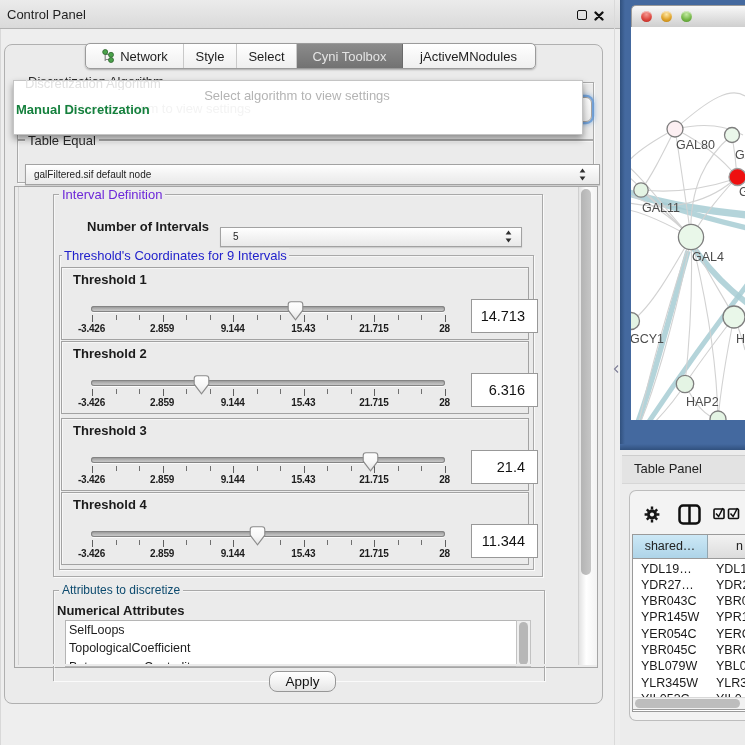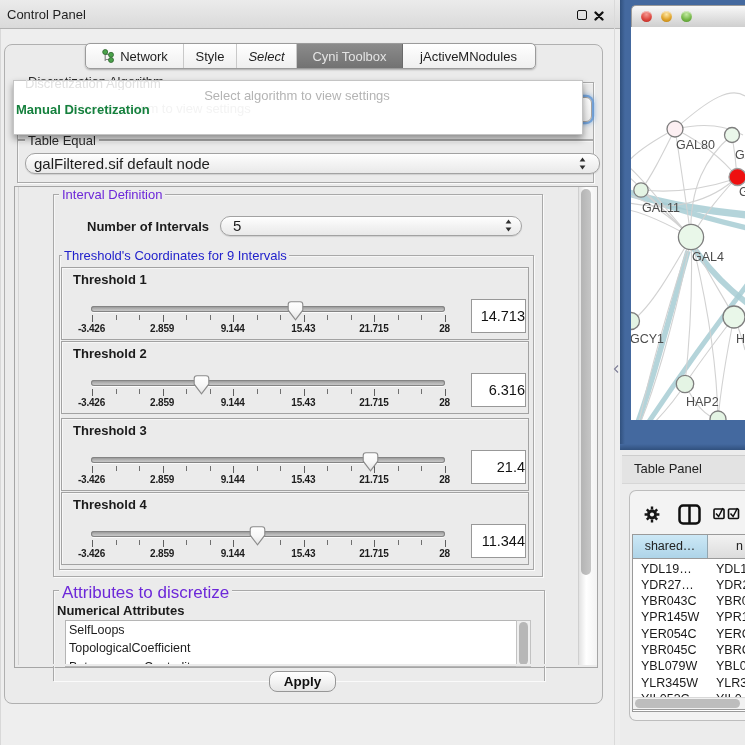--- a/index.html
+++ b/index.html
@@ -1,42 +1,42 @@
 <!DOCTYPE html>
 <html><head><meta charset="utf-8">
 <style>
 html,body{margin:0;padding:0;}
 #page{position:relative;width:745px;height:745px;background:#ececec;overflow:hidden;
   font-family:"Liberation Sans",sans-serif;-webkit-font-smoothing:antialiased;}
 .abs{position:absolute;}
 .box{position:absolute;border:1px solid #a9a9a9;box-shadow:1px 1px 0 rgba(255,255,255,.75), inset 1px 1px 0 rgba(255,255,255,.55);}
-.combo{position:absolute;border:1px solid #a2a2a2;border-radius:10px;
+.combo{position:absolute;border:1px solid #a2a2a2;border-radius:0;
   background:linear-gradient(#ffffff, #f4f4f4 45%, #e9e9e9);box-shadow:0 1px 1px rgba(0,0,0,.12);
-  font-size:15px;color:#1d1d1d;}
+  font-size:10px;color:#1d1d1d;margin-top:11px;}
 .combo svg.arr{position:absolute;right:9px;top:50%;margin-top:-6.5px;}
 .seg{position:absolute;display:flex;border:1px solid #9b9b9b;border-radius:5px;
   background:linear-gradient(#ffffff,#efefef);box-shadow:0 1px 2px rgba(0,0,0,.28);
   font-size:13px;color:#1e1e1e;overflow:hidden;}
 .seg .s{display:flex;align-items:center;justify-content:center;border-right:1px solid #c9c9c9;white-space:nowrap;}
 .seg .s:last-child{border-right:none;}
 .seg .sel{background:linear-gradient(#8b8b8b,#727272);color:#e4e4e4;border-right:1px solid #6a6a6a;}
 .bold{font-weight:bold;}
 .tpanel{position:absolute;left:61px;width:466px;height:71px;background:#ebebeb;
   border:1px solid #a2a2a2;box-shadow:inset 1px 1px 0 rgba(255,255,255,.6);}
 .ttitle{position:absolute;left:11px;top:4px;font-size:13px;font-weight:bold;color:#1b1b1b;}
 .track{position:absolute;left:29px;width:354px;height:6px;border-radius:3px;
   background:linear-gradient(#8d8d8d,#b9b9b9 55%,#cfcfcf);box-shadow:inset 0 0 0 1px #848484, 0 1px 0 rgba(255,255,255,.8);}
 .ticks{position:absolute;left:29.5px;width:355px;height:5px;
   background:repeating-linear-gradient(90deg,#6f6f6f 0 1px,transparent 1px 23.53px);}
 .ticks2{position:absolute;left:29.5px;width:355px;height:7px;
   background:repeating-linear-gradient(90deg,#5f5f5f 0 1px,transparent 1px 70.6px);}
 .tlabels{position:absolute;left:29.5px;top:0;width:354px;height:10px;font-size:10px;font-weight:bold;color:#1c1c1c;}
 .tlabels span{position:absolute;transform:translateX(-50%);letter-spacing:-0.2px;}
 .vbox{position:absolute;left:409px;top:31px;width:53px;height:32px;background:#fff;border:1px solid #989898;
-  font-size:14.5px;color:#111;text-align:right;line-height:32px;padding-right:0;}
+  font-size:14.5px;color:#111;text-align:right;line-height:32px;padding-right:12px;}
 .thumb{position:absolute;top:33px;width:17px;height:20px;}
 </style></head><body>
 <div id="page">
 
 <div class="abs" style="left:0;top:0;width:620px;height:745px;background:#eeeeee;border-left:1px solid #d8d8d8;box-sizing:border-box;"></div>
 <div class="abs" style="left:0;top:0;width:620px;height:28px;background:linear-gradient(#ebebeb,#dadada);border-bottom:1px solid #b2b2b2;"></div>
 <div class="abs" style="left:7px;top:7px;font-size:13px;color:#1f1f1f;">Control Panel</div>
 
 <div class="abs" style="left:577px;top:10px;width:8px;height:8px;border:1.6px solid #111;border-radius:2px;"></div>
 <svg class="abs" style="left:594px;top:11px;" width="10" height="10" viewBox="0 0 10 10">
@@ -46,21 +46,21 @@
 <div class="abs" style="left:4px;top:44px;width:597px;height:658px;background:#ebebeb;border:1.5px solid #b0b0b0;border-radius:8px;"></div>
 
 <div class="seg" style="left:85px;top:31px;width:449px;height:24px;margin-top:12px;">
   <div class="s" style="width:97px;"><svg width="15" height="17" viewBox="0 0 15 17" style="margin-right:4px;">
           <path d="M4.2 4.5 V13 M4.2 6.5 H9 M4.2 11.5 H9" stroke="#8a8a8a" stroke-width="1.2" fill="none"></path>
           <circle cx="4.2" cy="4" r="2.5" fill="#4aa24a" stroke="#2e642e" stroke-width="0.8"></circle>
           <circle cx="10" cy="6.8" r="2.5" fill="#4aa24a" stroke="#2e642e" stroke-width="0.8"></circle>
           <circle cx="10" cy="12" r="2.5" fill="#4aa24a" stroke="#2e642e" stroke-width="0.8"></circle>
         </svg>Network</div>
   <div class="s" style="width:52px;">Style</div>
-  <div class="s" style="width:59px;font-style:italic;">Select</div>
+  <div class="s" style="width:59px;">Select</div>
   <div class="s sel" style="width:105px;">Cyni Toolbox</div>
   <div class="s" style="width:131px;border-radius:10px;">jActiveMNodules</div>
 </div>
 
 <div class="box" style="left:17px;top:82px;width:575px;height:56px;"></div>
 <div class="abs" style="left:25px;top:74px;font-size:13px;color:#2a2a2a;background:#ebebeb;padding:0 3px;">Discretization Algorithm</div>
 
 <div class="abs" style="left:545px;top:97px;width:45px;height:23px;border-radius:6px;border:1px solid #a0a0a0;box-shadow:0 0 0 2.2px rgba(100,153,214,.82),0 0 4px 2.5px rgba(100,153,214,.5);background:linear-gradient(#fdfdfd,#ececec);"></div>
 
 <div class="box" style="left:17px;top:140px;width:575px;height:41px;"></div>
@@ -183,29 +183,29 @@
           <linearGradient id="g4" x1="0" y1="0" x2="0" y2="1">
       <stop offset="0" stop-color="#ffffff"></stop>
             <stop offset="0.55" stop-color="#f6f6f6"></stop>
             <stop offset="1" stop-color="#e3e3e3"></stop>
           </linearGradient>
         </defs>
     <path d="M4 0.7 H13 Q15.8 0.7 15.8 3.5 V9.2 L8.5 18.8 L1.2 9.2 V3.5 Q1.2 0.7 4 0.7 Z" fill="url(#g4)" stroke="#8b8b8b" stroke-width="1.1"></path>
   </svg>
 </div>
 <div class="box" style="left:53px;top:590px;width:490px;height:90px;border-bottom:none;"></div>
-<div class="abs" style="left:59px;top:583px;font-size:17px;color:#6d28d9;background:#ebebeb;padding:0 3px;">Attributes to discretize</div>
+<div class="abs" style="left:59px;top:583px;font-size:12px;color:#0c4a6e;background:#ebebeb;padding:0 3px;">Attributes to discretize</div>
 <div class="abs bold" style="left:57px;top:603px;font-size:13px;color:#1b1b1b;">Numerical Attributes</div>
 <div class="abs" style="left:65px;top:620px;width:451px;height:45px;background:#ffffff;border:1px solid #b5b5b5;border-right:none;"></div>
 <div class="abs" style="left:516px;top:620px;width:13px;height:45px;background:#efefef;border:1px solid #c2c2c2;"></div>
 <div class="abs" style="left:518.5px;top:621.5px;width:9px;height:43px;background:#b7b7b7;border-radius:4.5px;"></div>
 <div class="abs" style="left:69px;top:621px;width:440px;font-size:12.5px;color:#1c1c1c;line-height:18.4px;overflow:hidden;height:44px;">SelfLoops<br>TopologicalCoefficient<br>BetweennessCentrality</div>
 <div class="abs" style="left:19px;top:663.5px;width:558px;height:2.5px;background:#ebebeb;"></div>
 
-<div class="abs" style="left:269px;top:671px;width:65px;height:19px;border:1px solid #979797;border-radius:8px;background:linear-gradient(#ffffff,#f2f2f2 55%,#e5e5e5);text-align:center;font-size:13.5px;line-height:19px;color:#111;font-weight:bold;">Apply</div>
+<div class="abs" style="left:269px;top:671px;width:65px;height:19px;border:1px solid #979797;border-radius:8px;background:linear-gradient(#ffffff,#f2f2f2 55%,#e5e5e5);text-align:center;font-size:13.5px;line-height:19px;color:#111;">Apply</div>
 
 
 <div class="abs" style="left:13px;top:79.5px;width:568px;height:53px;background:#ffffff;border:1px solid #c4c4c4;box-shadow:0 4px 7px rgba(0,0,0,.4);"></div>
 <div class="abs" style="left:25px;top:80px;width:300px;font-size:13px;color:#e1e1e1;overflow:hidden;height:10px;">
       <div style="margin-top:-4px;">Discretization Algorithm</div>
     </div>
 <div class="abs" style="left:65px;top:100.5px;font-size:13px;color:#f3f3f3;">Select algorithm to view settings</div>
 <div class="abs" style="left:13px;top:88px;width:568px;text-align:center;font-size:13px;color:#b4b4b4;">Select algorithm to view settings</div>
 <div class="abs bold" style="left:16px;top:102px;font-size:13px;color:#15803d;">Manual Discretization</div>
 

